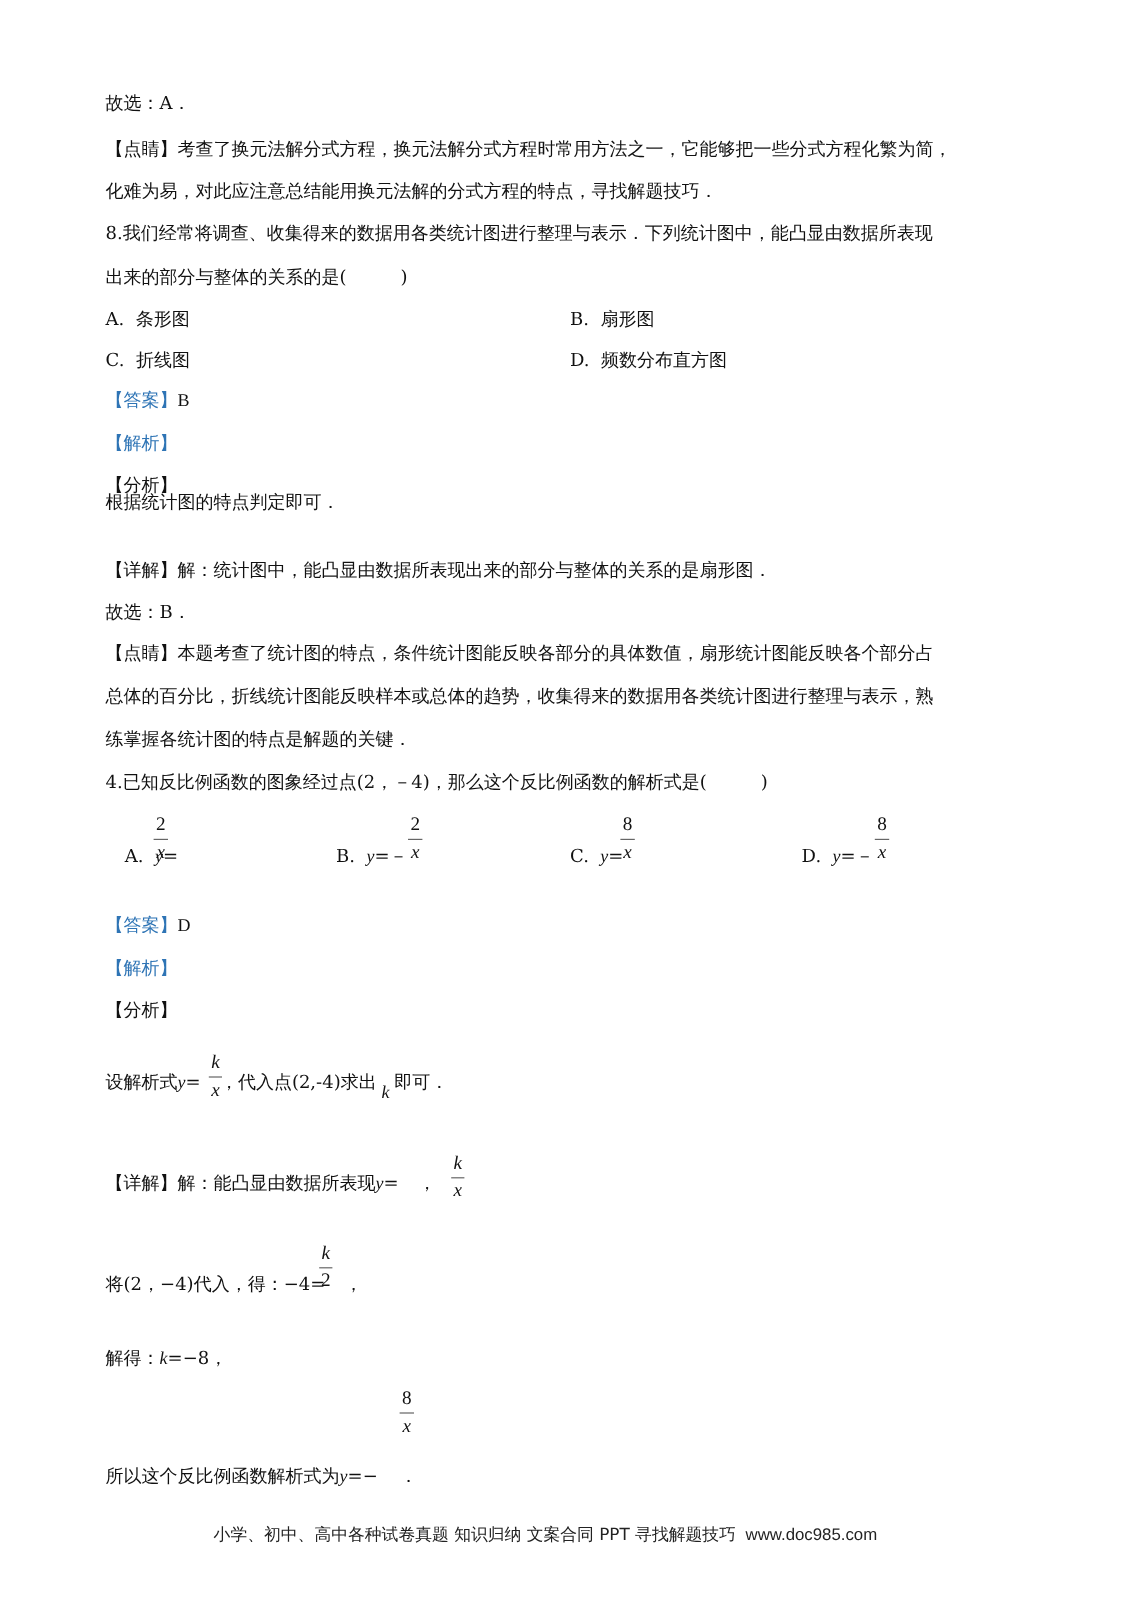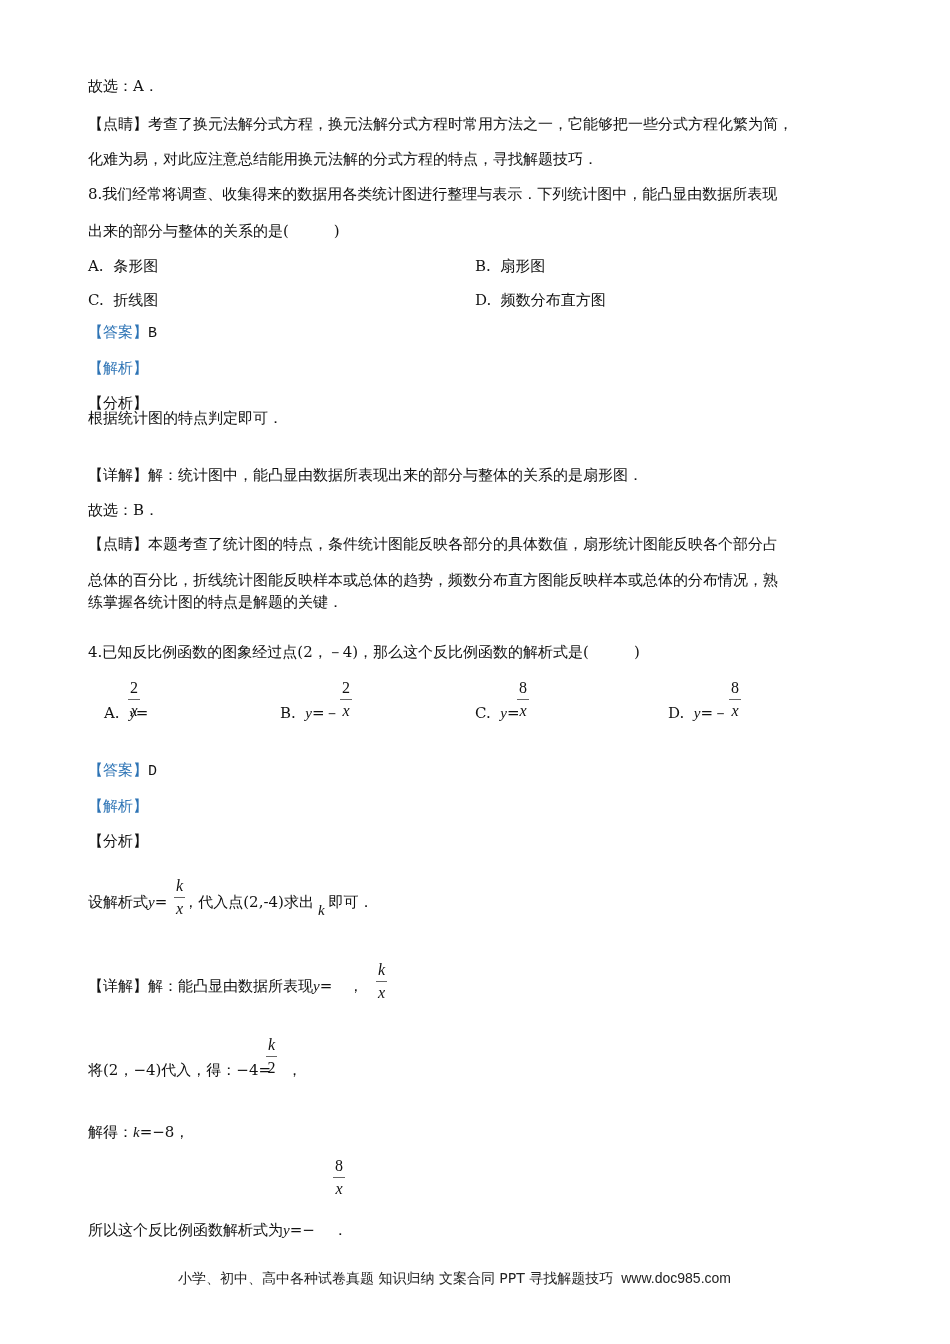--- a/index.html
+++ b/index.html
@@ -1,20 +1,20 @@
 <!DOCTYPE html>
 <html><head>
 <meta charset="utf-8">
 <style>
   html, body { margin: 0; padding: 0; background: #ffffff; }
   body { width: 950px; height: 1344px; position: relative; overflow: hidden;
          font-family: "DejaVu Serif", "Liberation Serif", serif; color: #111; }
   .line { position: absolute; left: 88px; font-size: 15px; line-height: 20px; white-space: nowrap; }
   .tag-blue { color: #2E74B5; }
-  .sans { font-family: Liberation Mono, monospace; }
+  .sans { font-family: Liberation Serif, serif; }
   .opt { position: absolute; font-size: 15px; line-height: 20px; white-space: nowrap; }
   .math { font-family: "Liberation Serif", "DejaVu Serif", serif; font-style: italic; }
   .frac { position: absolute; display: inline-flex; flex-direction: column; align-items: center;
           font-family: "Liberation Serif", serif; font-size: 16px; line-height: 18px; }
   .frac .num { padding: 0 2px 2px 2px; border-bottom: 1px solid #666; font-style: normal; }
   .frac .num.it, .frac .den.it { font-style: italic; }
   .frac .den { padding-top: 2px; }
   .footer { position: absolute; left: 178px; top: 1270px; font-size: 14px; color: #222;
             font-family: "DejaVu Sans", sans-serif; white-space: nowrap; }
   .footer .url { font-family: Liberation Sans, sans-serif; margin-left: 8px; }
@@ -50,22 +50,22 @@
 <div class="line sans tag-blue" style="top:360px">【解析】</div>
 <div class="line sans" style="top:395px">【分析】</div>
 <div class="line" style="top:408px">根据统计图的特点判定即可．</div>
 <div class="line" style="top:465px">
   <span>【详解】</span><span>解：统计图中，能凸显由数据所表现出来的部分与整体的关系的是扇形图．</span>
 </div>
 <div class="line" style="top:500px">故选：B．</div>
 <div class="line" style="top:534px">
   <span>【点睛】</span><span>本题考查了统计图的特点，条件统计图能反映各部分的具体数值，扇形统计图能反映各个部分占</span>
 </div>
-<div class="line" style="top:570px">总体的百分比，折线统计图能反映样本或总体的趋势，频数分布直方图能反映样本或总体的分布情况，熟</div>
-<div class="line" style="top:592px">练掌握各统计图的特点是解题的关键．</div>
+<div class="line" style="top:570px">总体的百分比，折线统计图能反映样本或总体的趋势，收集得来的数据用各类统计图进行整理与表示，熟</div>
+<div class="line" style="top:606px">练掌握各统计图的特点是解题的关键．</div>
 
 <div class="line" style="top:642px">4.已知反比例函数的图象经过点(2，－4)，那么这个反比例函数的解析式是(　　　)</div>
 
 <div class="opt" style="left:104px; top:703px">
   <span>A.</span>&nbsp;&nbsp;<span class="math">y</span><span>=</span>
 </div>
 <div class="frac" style="left:128px; top:679px">
   <span class="num">2</span>
   <span class="den it">x</span>
 </div>

